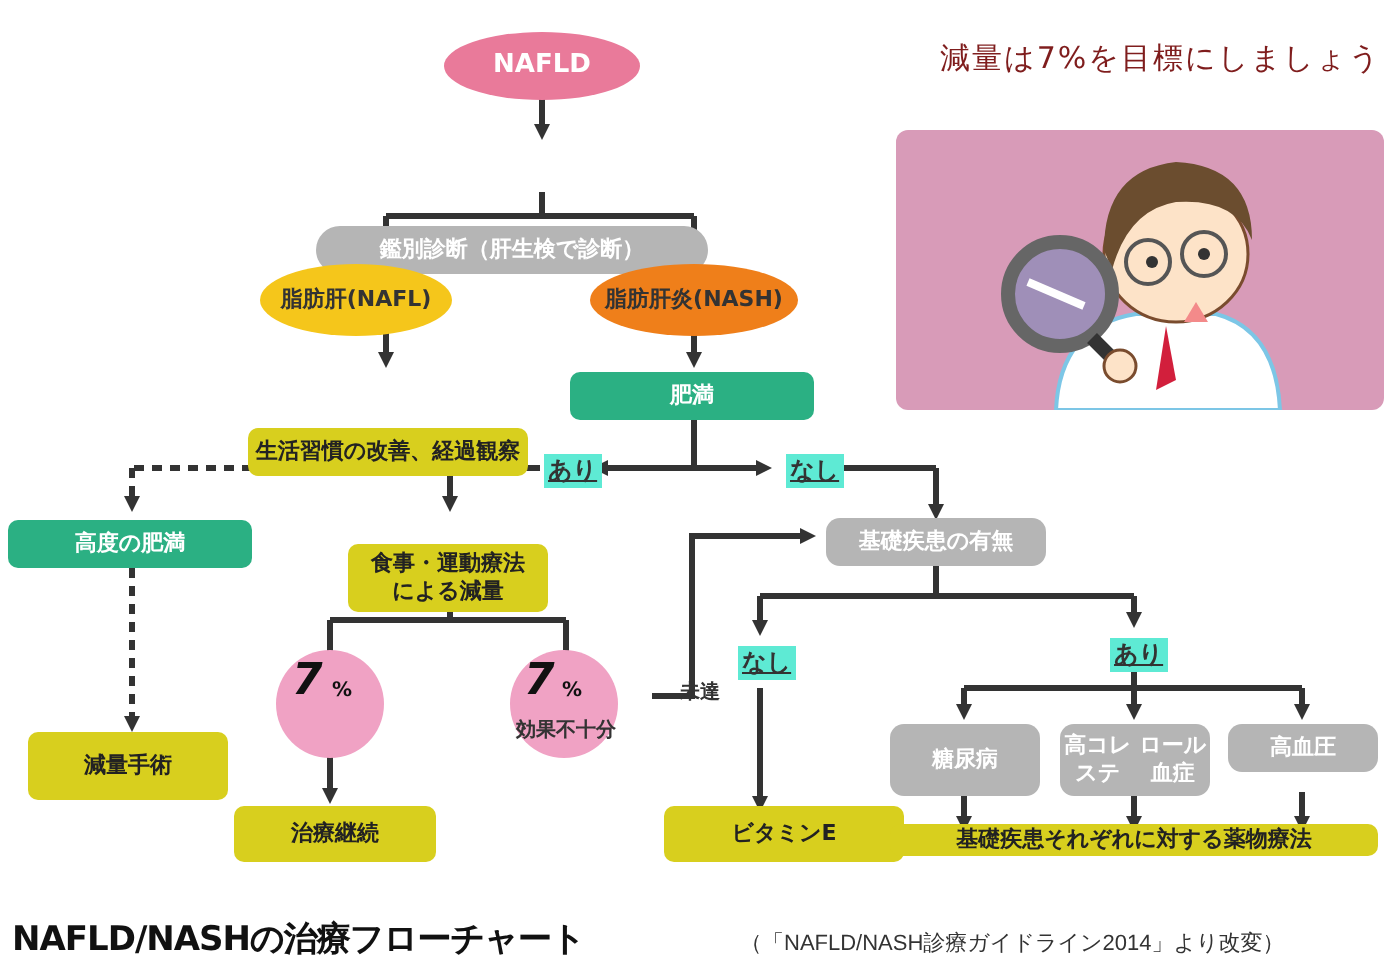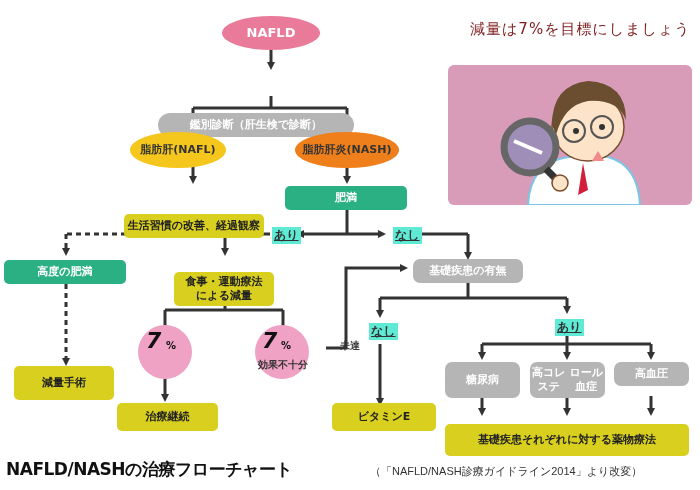--- a/index.html
+++ b/index.html
@@ -158,31 +158,31 @@
 <div class="pct" style="left:281px; top:340px;">%</div>
 <div class="small" style="left:296px; top:339px;margin-left:44px;">未達</div>
 <div class="small" style="left:258px; top:358px;">効果不十分</div>
 
 <div class="box olive" style="left:14px; top:366px; width:100px; height:34px;">
   <span>減量手術</span>
 </div>
 <div class="box olive" style="left:117px; top:403px; width:101px; height:28px;">
   <span>治療継続</span>
 </div>
-<div class="box olive" style="left:332px; top:403px; width:104px; height:28px;">
+<div class="box olive" style="left:332px; top:403px; width:120px; height:28px;">
   <span>ビタミンE</span>
 </div>
 <div class="box gray" style="left:445px; top:362px; width:75px; height:36px;">
   <span>糖尿病</span>
 </div>
 <div class="box gray" style="left:530px; top:362px; width:75px; height:36px; flex-direction:row;">
   <span>高コレステ</span>
   <span>ロール血症</span>
 </div>
 <div class="box gray" style="left:614px; top:362px; width:75px; height:24px;">
   <span>高血圧</span>
 </div>
-<div class="box olive" style="left:445px; top:424px; width:244px; height:32px;text-align:center;">
+<div class="box olive" style="left:445px; top:412px; width:244px; height:16px;text-align:center;">
   <span>基礎疾患それぞれに対する薬物療法</span>
 </div>
 
 <div class="title">NAFLD/NASHの治療フローチャート</div>
 <div class="source">（「NAFLD/NASH診療ガイドライン2014」より改変）</div>
 
 </body></html>

